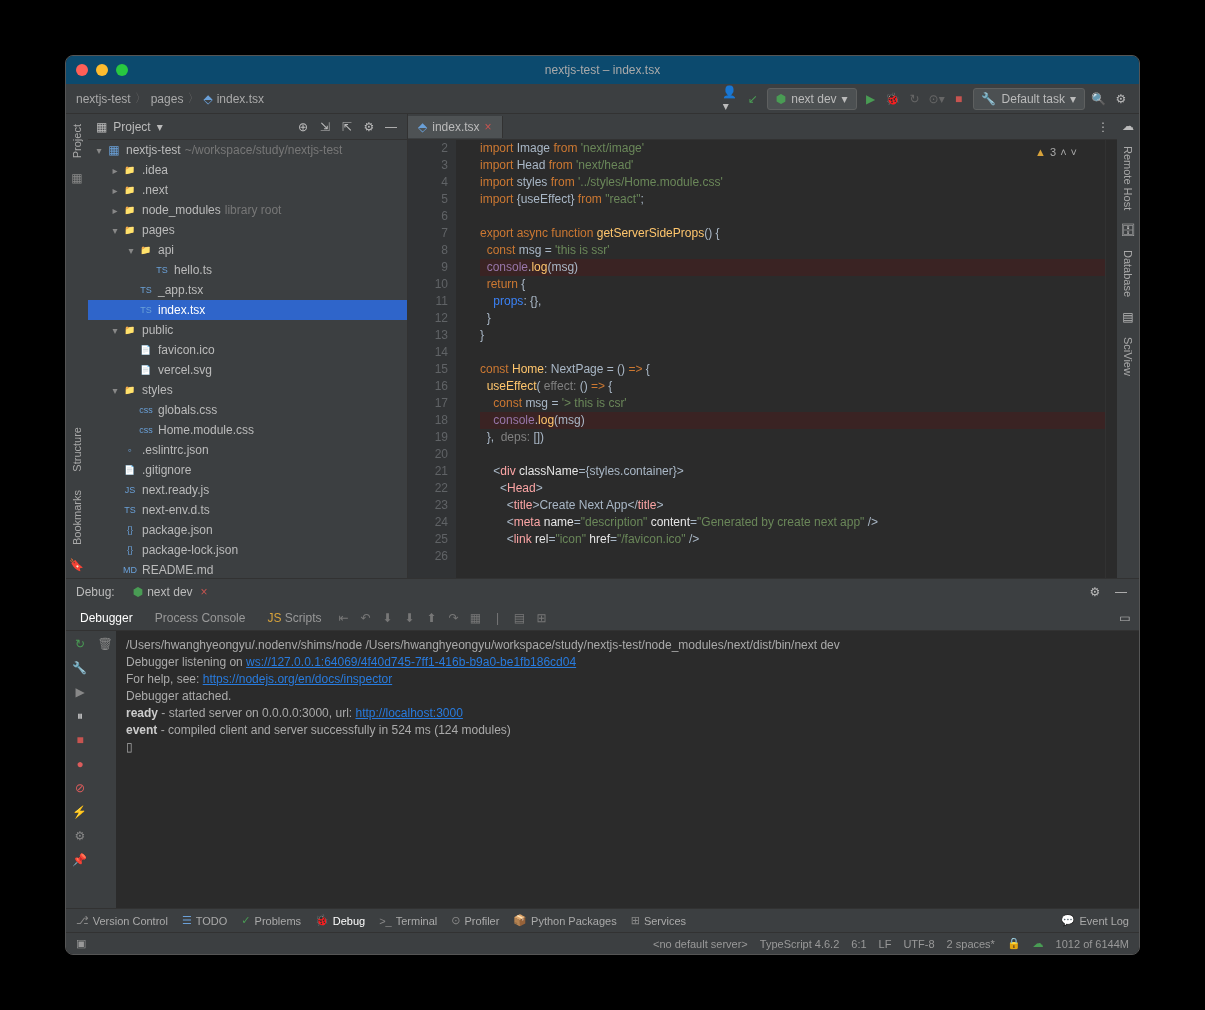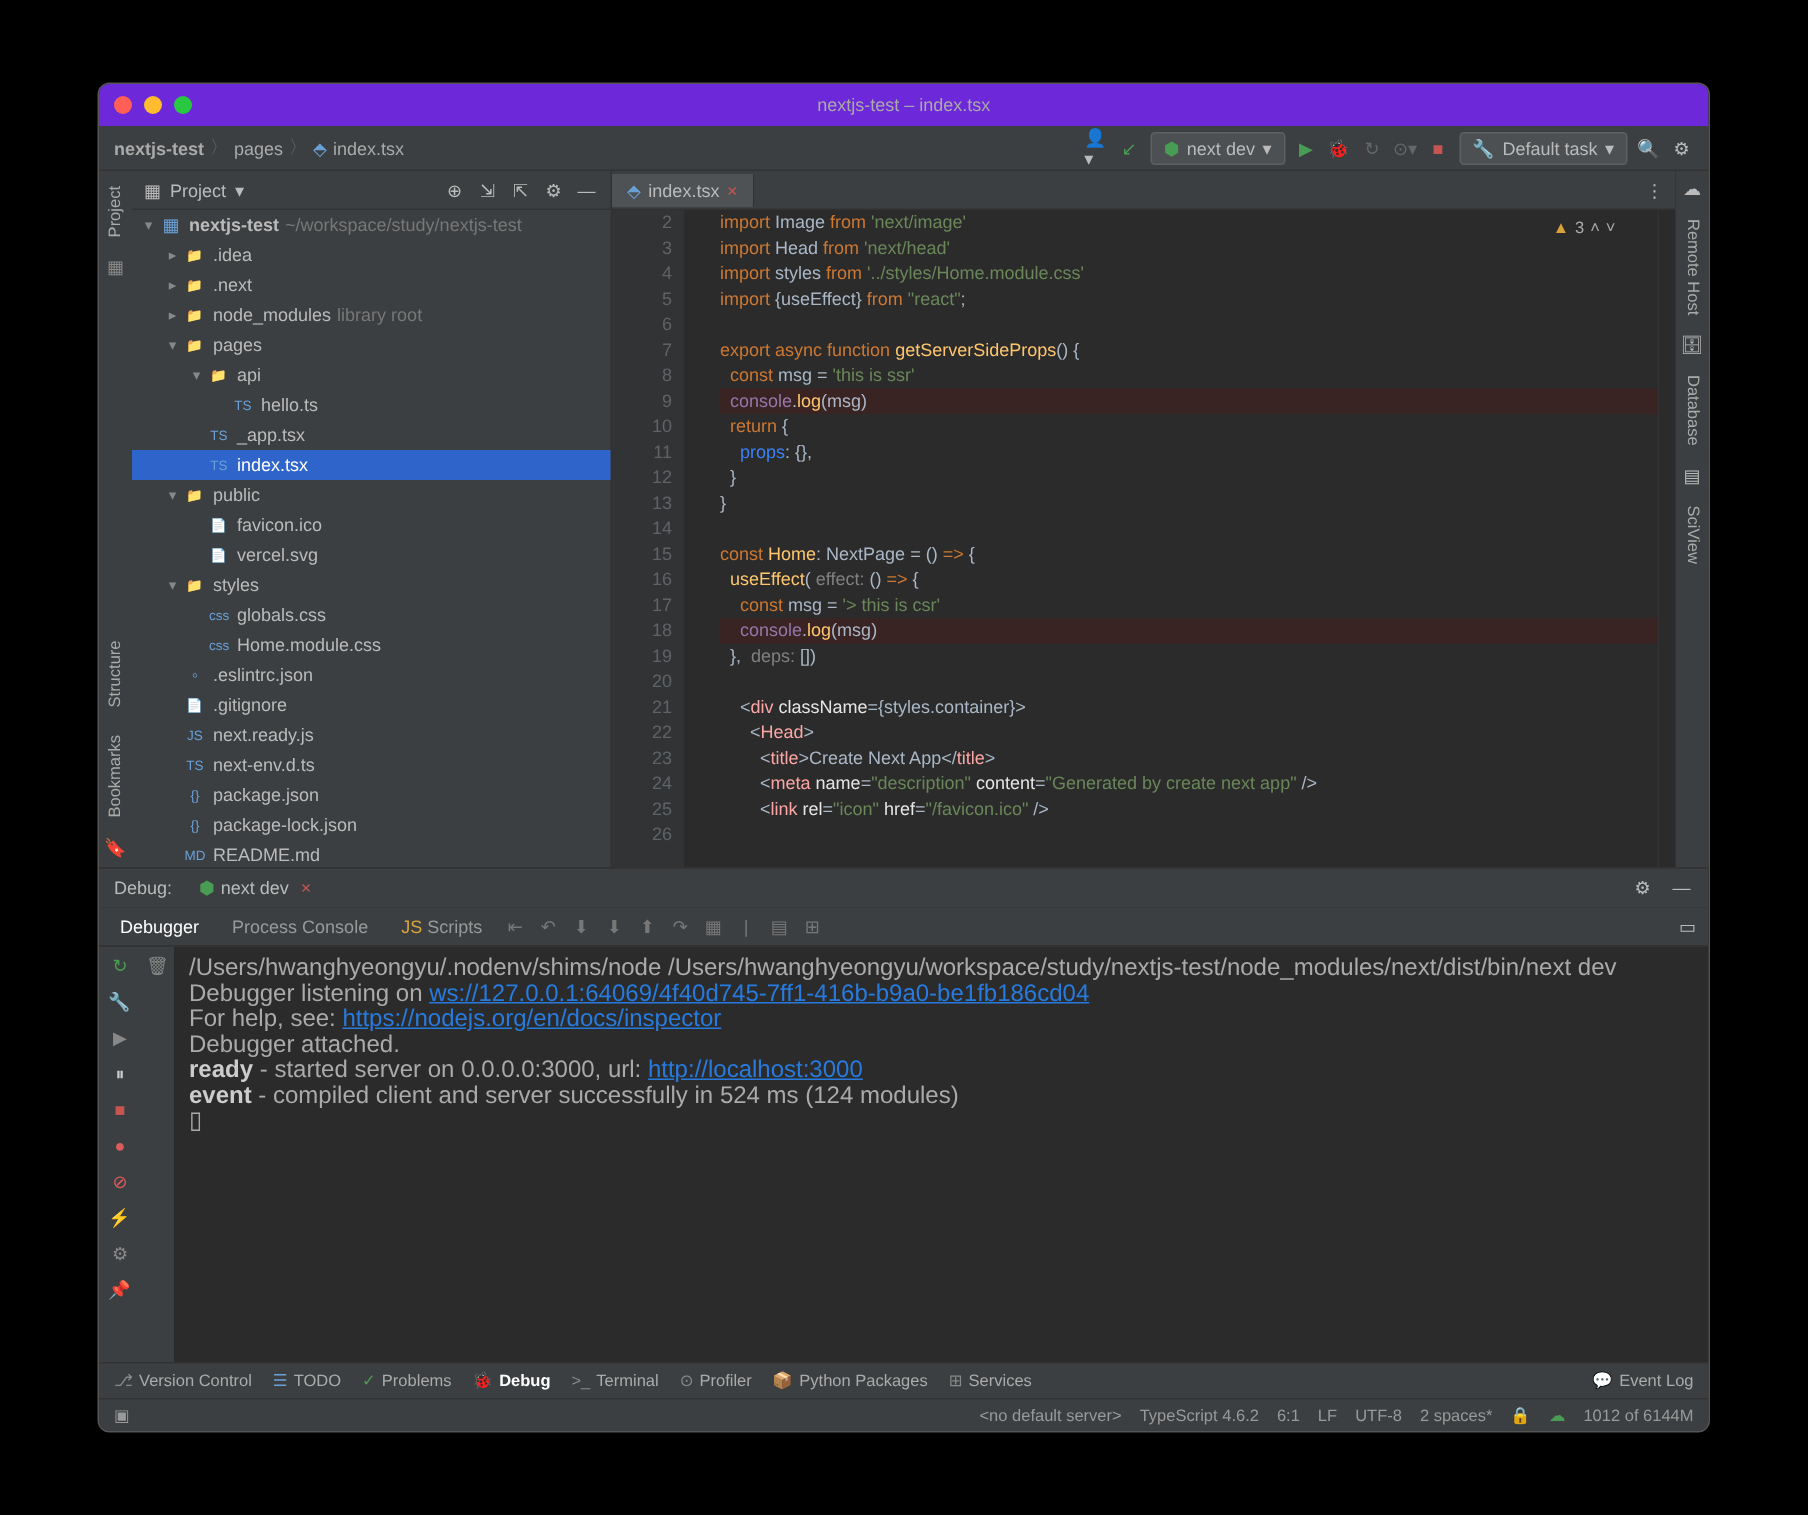--- a/index.html
+++ b/index.html
@@ -1,18 +1,18 @@
 <!DOCTYPE html>
 <html><head>
 <meta charset="utf-8">
 <style>
 * { margin:0; padding:0; box-sizing:border-box; font-family:-apple-system,BlinkMacSystemFont,"Segoe UI",sans-serif; }
 body { background:#000; display:flex; align-items:center; justify-content:center; min-height:100vh; }
 .window { width:1075px; height:900px; background:#2b2b2b; border-radius:8px; border:1px solid #555; overflow:hidden; display:flex; flex-direction:column; font-size:12px; color:#bbb; }
-.titlebar { height:28px; background:#6d28d9; display:flex; align-items:center; padding:0 10px; position:relative;text-decoration:underline; }
+.titlebar { height:28px; background:#0c4a6e; display:flex; align-items:center; padding:0 10px; position:relative;text-decoration:underline; }
 .traffic { display:flex; gap:8px; }
 .dot { width:12px; height:12px; border-radius:50%; }
 .red{background:#ff5f57}.yellow{background:#febc2e}.green{background:#28c840}
 .title { position:absolute; left:50%; transform:translateX(-50%); color:#aaa; }
 .toolbar { height:30px; background:#3c3f41; display:flex; align-items:center; padding:0 10px; border-bottom:1px solid #323232; gap:6px; }
 .breadcrumb { display:flex; align-items:center; gap:4px; color:#aaa; }
 .breadcrumb .chev{color:#666}
 .spacer{flex:1}
 .tbtn { padding:3px 8px; background:#4c5052; border:1px solid #5e6060; border-radius:3px; display:flex; align-items:center; gap:5px; cursor:pointer; color:#bbb; }
 .ticon { width:16px; height:16px; display:flex; align-items:center; justify-content:center; cursor:pointer; }
@@ -47,30 +47,30 @@
 .minimap{width:12px;background:#2b2b2b;border-left:1px solid #323232}
 .debug { height:330px; background:#2b2b2b; border-top:1px solid #323232; display:flex; flex-direction:column; }
 .debughead { height:26px; display:flex; align-items:center; padding:0 10px; gap:10px; background:#3c3f41; }
 .dtab{padding:3px 8px;display:flex;align-items:center;gap:4px}
 .dtab .x{color:#c75450;margin-left:4px;cursor:pointer}
 .debugtabs{height:26px;display:flex;align-items:center;background:#3c3f41;padding:0 6px;gap:6px;border-bottom:1px solid #323232}
 .dtab2{padding:3px 8px;cursor:pointer;color:#999}
 .dtab2.active{color:#fff}
 .dbody{flex:1;display:flex;overflow:hidden}
 .dstrip{width:28px;background:#3c3f41;display:flex;flex-direction:column;align-items:center;gap:10px;padding-top:6px}
-.console{flex:1;padding:6px 10px;font-family:Menlo,Consolas,monospace;font-size:16px;line-height:17px;color:#aaa;overflow:auto}
+.console{flex:1;padding:6px 10px;font-family:Menlo,Consolas,monospace;font-size:12px;line-height:17px;color:#aaa;overflow:auto}
 .console a{color:#287bde;text-decoration:underline}
 .console .ev{color:#aaa}
 .console .evk{color:#ccc;font-weight:bold}
 .bottombar{height:24px;background:#3c3f41;border-top:1px solid #323232;display:flex;align-items:center;padding:0 10px;gap:14px;font-size:11px;color:#aaa}
 .bottombar .item{display:flex;align-items:center;gap:4px;cursor:pointer}
 .bottombar .active{color:#fff}
 .statusbar{height:22px;background:#3c3f41;border-top:1px solid #323232;display:flex;align-items:center;padding:0 10px;gap:12px;font-size:11px;color:#999}
 .statusbar .spacer{flex:1}
-.bold{font-weight:bold}
+.bold{font-weight:normal}
 </style>
 </head>
 <body>
 
 <div class="window">
 
   <div class="titlebar">
     <div class="traffic">
       <div class="dot red"></div>
       <div class="dot yellow"></div>

